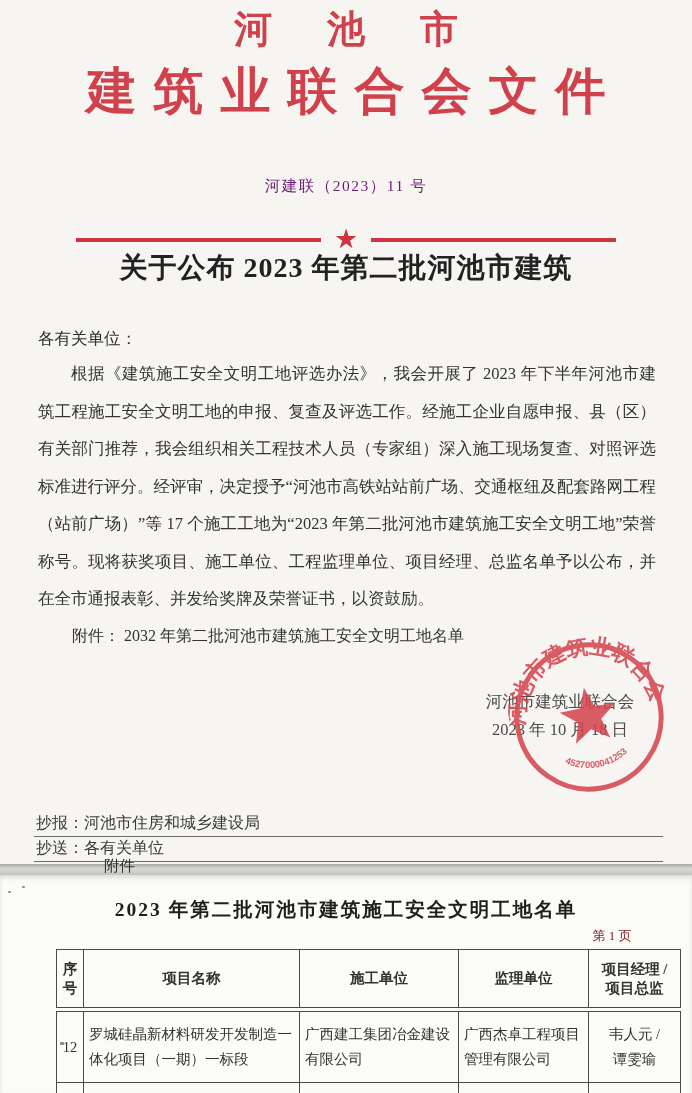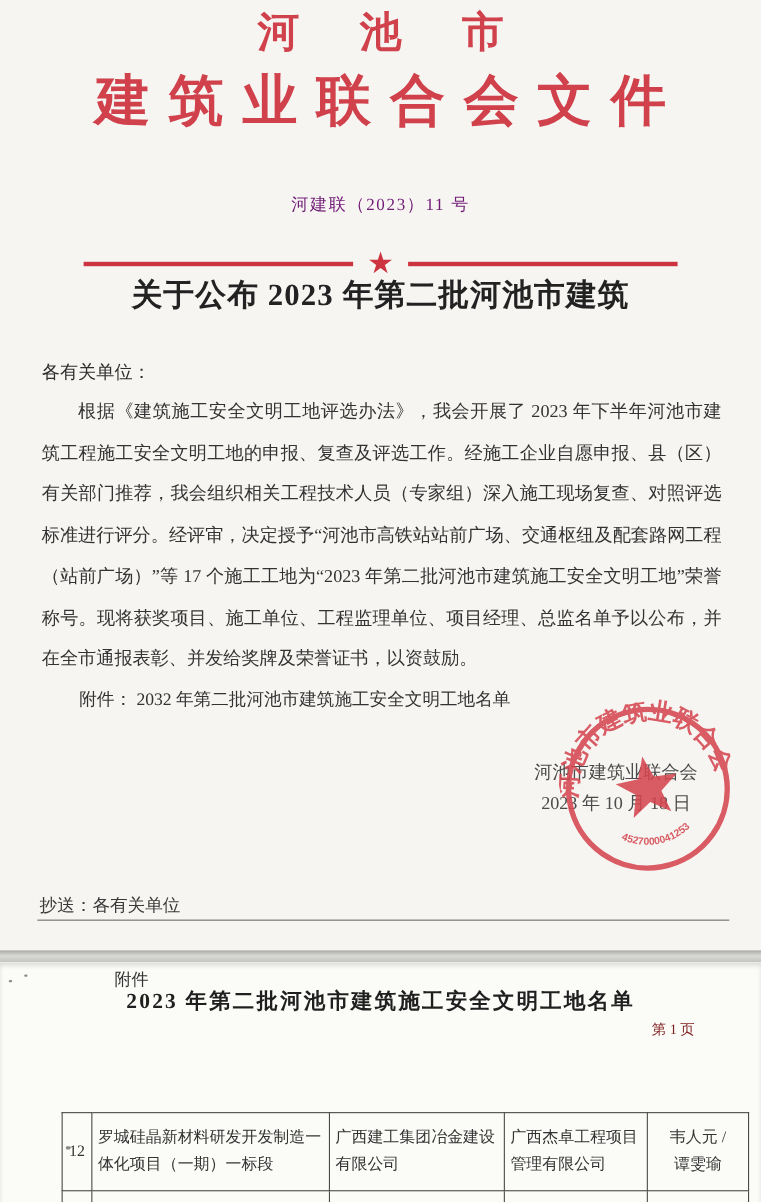--- a/index.html
+++ b/index.html
@@ -29,21 +29,21 @@
   .signblock{top:688px;left:462px;width:196px;text-align:center;font-size:16.5px;line-height:28px;color:#4a4a4a;}
   .seal{top:638px;left:510px;width:158px;height:158px;opacity:.87;transform:rotate(-10deg);}
   
   .ccblock{top:812px;left:34px;width:629px;font-size:16px;color:#3a3a3a;}
   .ccrow{border-bottom:1.5px solid #6b6b68;padding:1px 2px 3px 2px;height:20px;}
   
   .pagebreak{top:864px;left:0;width:100%;height:11px;
     background:linear-gradient(#a9a9a6,#d9d9d6 45%,#c2c2bf);}
   .page2{top:875px;left:0;width:100%;height:218px;background:#fbfbf8;
     box-shadow:inset 0 3px 4px rgba(0,0,0,.12);}
-  .p2-label{top:880px;left:76px;font-size:15.5px;color:#333;padding-left:28px;}
+  .p2-label{top:856px;left:76px;font-size:15.5px;color:#333;padding-left:28px;}
   .p2-title{top:896px;font-size:19.5px;font-weight:bold;color:#1f1f1f;letter-spacing:2px;text-align:center;}
   .p2-pageno{top:927px;left:572px;width:80px;text-align:center;font-size:13px;color:#7f1d1d;}
   
   table{border-collapse:collapse;table-layout:fixed;background:transparent;}
   .tbl{position:absolute;left:56px;width:624px;}
   .tbl-head{top:949px;}
   .tbl-body{top:1011px;}
   .tbl td{border:1.8px solid #4a4a48;font-size:14.5px;color:#333;
     padding:2px 5px;vertical-align:middle;overflow:hidden;}
   .tbl-head td{font-weight:bold;text-align:center;height:53px;padding:2px 1px;}
@@ -88,34 +88,54 @@
     <text font-size="22" font-weight="bold" fill="#d5454f" font-family="Liberation Serif, DejaVu Serif, serif">
       <textPath href="#sealTopArc" startOffset="50%" text-anchor="middle">河池市建筑业联合会</textPath>
     </text>
     <polygon fill="#d5454f" points="80,50 87.3,69.9 108.5,70.7 91.9,83.9 97.6,104.3 80,92.5 62.4,104.3 68.1,83.9 51.5,70.7 72.7,69.9"></polygon>
     <text font-size="9.5" font-weight="bold" fill="#d5454f" font-family="Liberation Sans, DejaVu Sans, sans-serif">
       <textPath href="#sealBottomArc" startOffset="50%" text-anchor="middle">4527000041253</textPath>
     </text>
   </svg>
 
   <div class="abs ccblock">
+    <div class="ccrow">抄报：河池市住房和城乡建设局</div>
     <div class="ccrow">抄送：各有关单位</div>
   </div>
 
   <div class="abs pagebreak"></div>
   <div class="abs page2"></div>
 
   <div class="abs speck" style="top:891px;left:8px;"></div>
   <div class="abs speck" style="top:886px;left:22px;"></div>
   <div class="abs speck" style="top:1042px;left:60px;width:4px;height:3px;"></div>
 
   <div class="abs p2-label">附件</div>
   <div class="abs center p2-title">2023 年第二批河池市建筑施工安全文明工地名单</div>
   <div class="abs p2-pageno">第 1 页</div>
 
+  <table class="abs tbl tbl-head">
+    <colgroup>
+        <col style="width:27px">
+        <col style="width:216px">
+        <col style="width:159px">
+        <col style="width:130px">
+        <col style="width:92px">
+      </colgroup>
+    <tbody>
+        <tr>
+      <td class="preline">序号</td>
+      <td>项目名称</td>
+      <td>施工单位</td>
+      <td>监理单位</td>
+      <td class="preline">项目经理 /
+项目总监</td>
+    </tr>
+  </tbody>
+    </table>
 
   <table class="abs tbl tbl-body">
     <colgroup>
         <col style="width:27px">
         <col style="width:216px">
         <col style="width:159px">
         <col style="width:130px">
         <col style="width:92px">
       </colgroup>
     <tbody>

